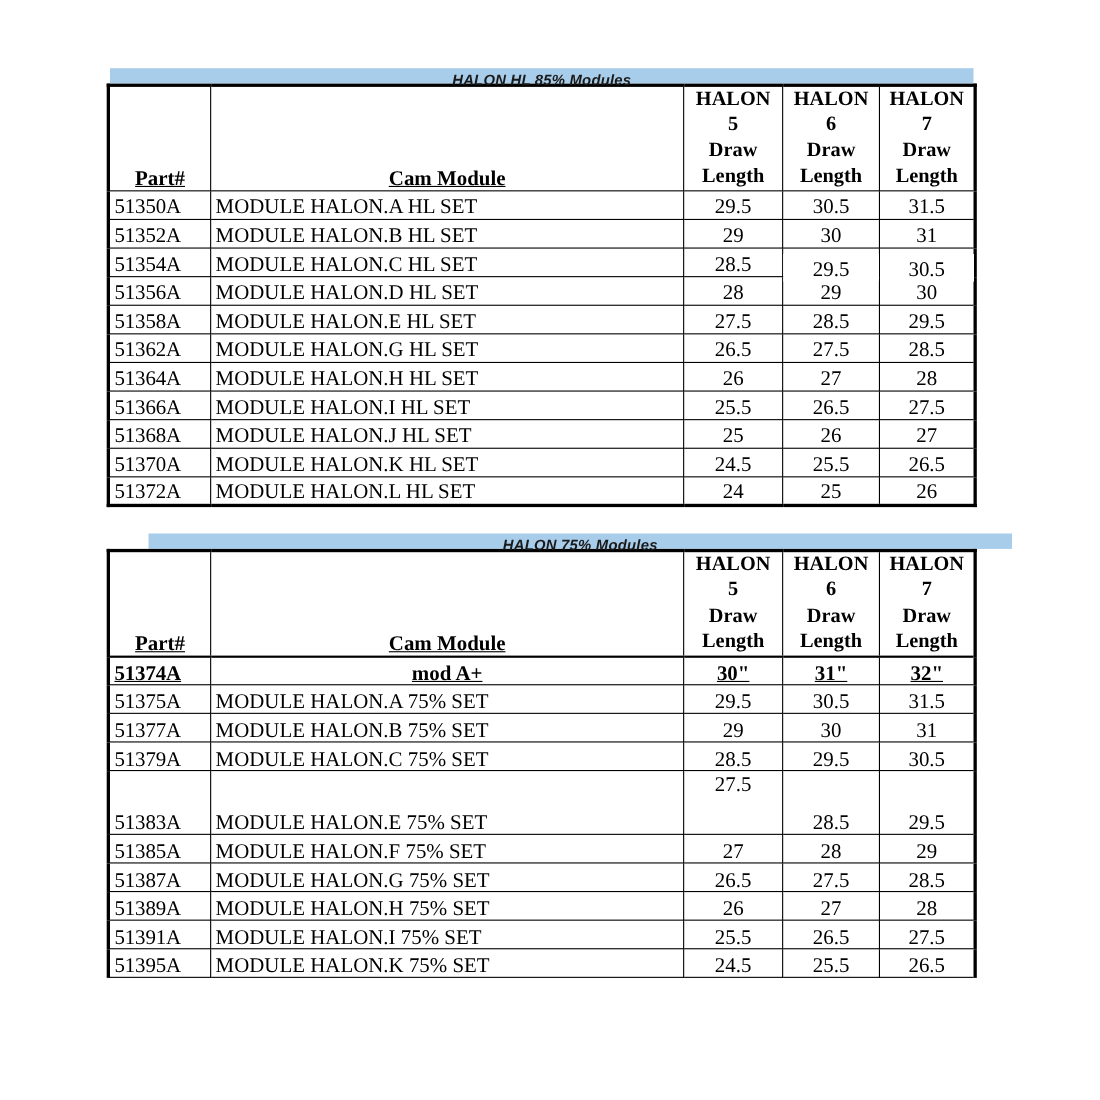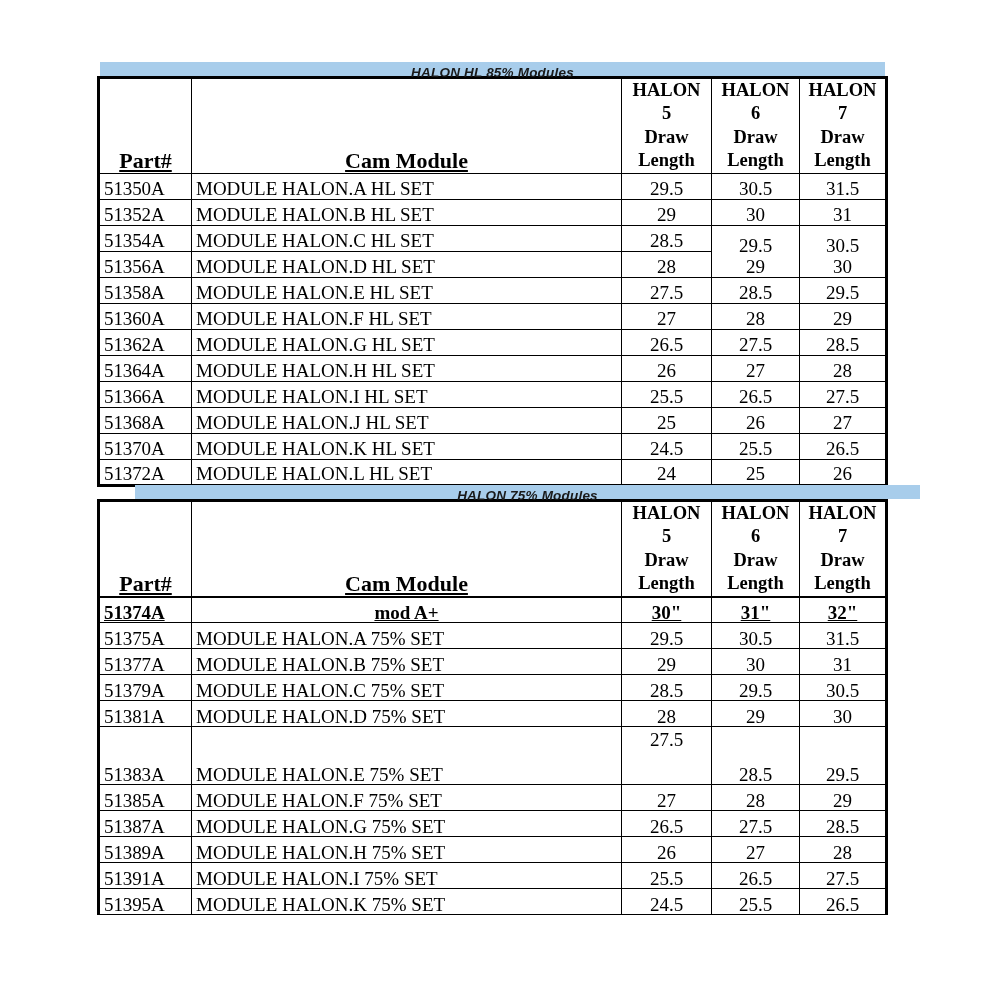--- a/index.html
+++ b/index.html
@@ -90,21 +90,21 @@
   .hdr-stack {
     display: block;
     text-align: center;
     font-weight: bold;
     font-size: 18.5px;
     line-height: 1.27;
   }
   .hdr-stack span { display: block; }
   .hdr-label {
     font-weight: bold;
-    font-size: 22px;
+    font-size: 19px;
     text-decoration: underline;
   }
 
   
   td.part  { text-align: left; font-size: 19px; letter-spacing: -0.1px; }
   td.cam   { text-align: left;  font-size: 19px; margin-left: 44px; }
   td.num   { text-align: center; font-size: 19px; }
   tr.row td { height: 26px; }
 
   
@@ -200,27 +200,20 @@
             <td class="num frame-right">30</td>
           </tr>
           <tr class="row">
             <td class="part frame-left">51358A</td>
             <td class="cam">MODULE HALON.E HL SET</td>
             <td class="num">27.5</td>
             <td class="num">28.5</td>
             <td class="num frame-right">29.5</td>
           </tr>
           <tr class="row">
-            <td class="part frame-left">51360A</td>
-            <td class="cam">MODULE HALON.F HL SET</td>
-            <td class="num">27</td>
-            <td class="num">28</td>
-            <td class="num frame-right">29</td>
-          </tr>
-          <tr class="row">
             <td class="part frame-left">51362A</td>
             <td class="cam">MODULE HALON.G HL SET</td>
             <td class="num">26.5</td>
             <td class="num">27.5</td>
             <td class="num frame-right">28.5</td>
           </tr>
           <tr class="row">
             <td class="part frame-left">51364A</td>
             <td class="cam">MODULE HALON.H HL SET</td>
             <td class="num">26</td>
@@ -320,27 +313,20 @@
             <td class="num">30</td>
             <td class="num frame-right">31</td>
           </tr>
           <tr class="row">
             <td class="part frame-left">51379A</td>
             <td class="cam">MODULE HALON.C 75% SET</td>
             <td class="num">28.5</td>
             <td class="num">29.5</td>
             <td class="num frame-right">30.5</td>
           </tr>
-          <tr class="row">
-            <td class="part frame-left">51381A</td>
-            <td class="cam">MODULE HALON.D 75% SET</td>
-            <td class="num">28</td>
-            <td class="num">29</td>
-            <td class="num frame-right">30</td>
-          </tr>
           <tr class="row row-tall">
             <td class="part frame-left">51383A</td>
             <td class="cam">MODULE HALON.E 75% SET</td>
             <td class="num num-top">27.5</td>
             <td class="num">28.5</td>
             <td class="num frame-right">29.5</td>
           </tr>
           <tr class="row">
             <td class="part frame-left">51385A</td>
             <td class="cam">MODULE HALON.F 75% SET</td>

